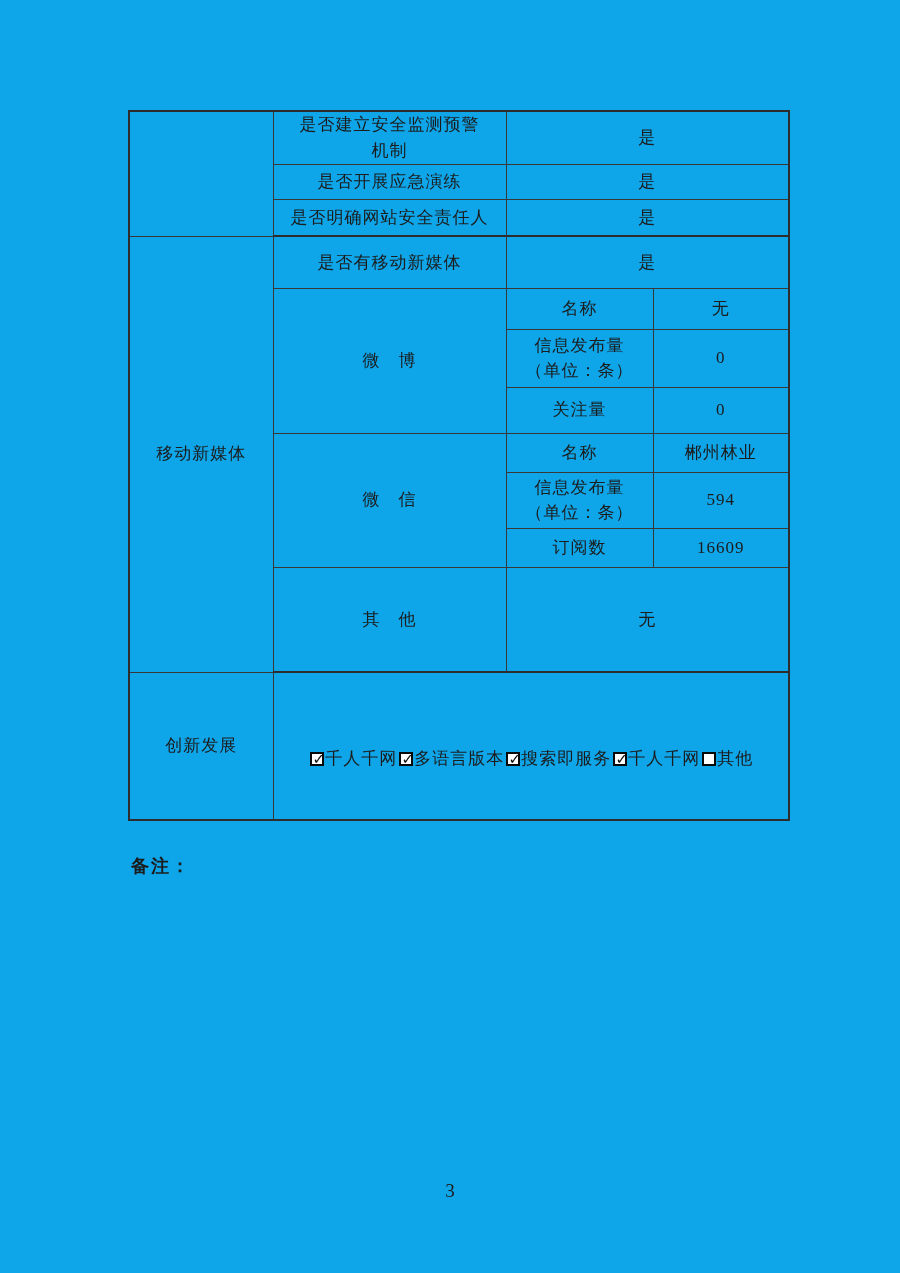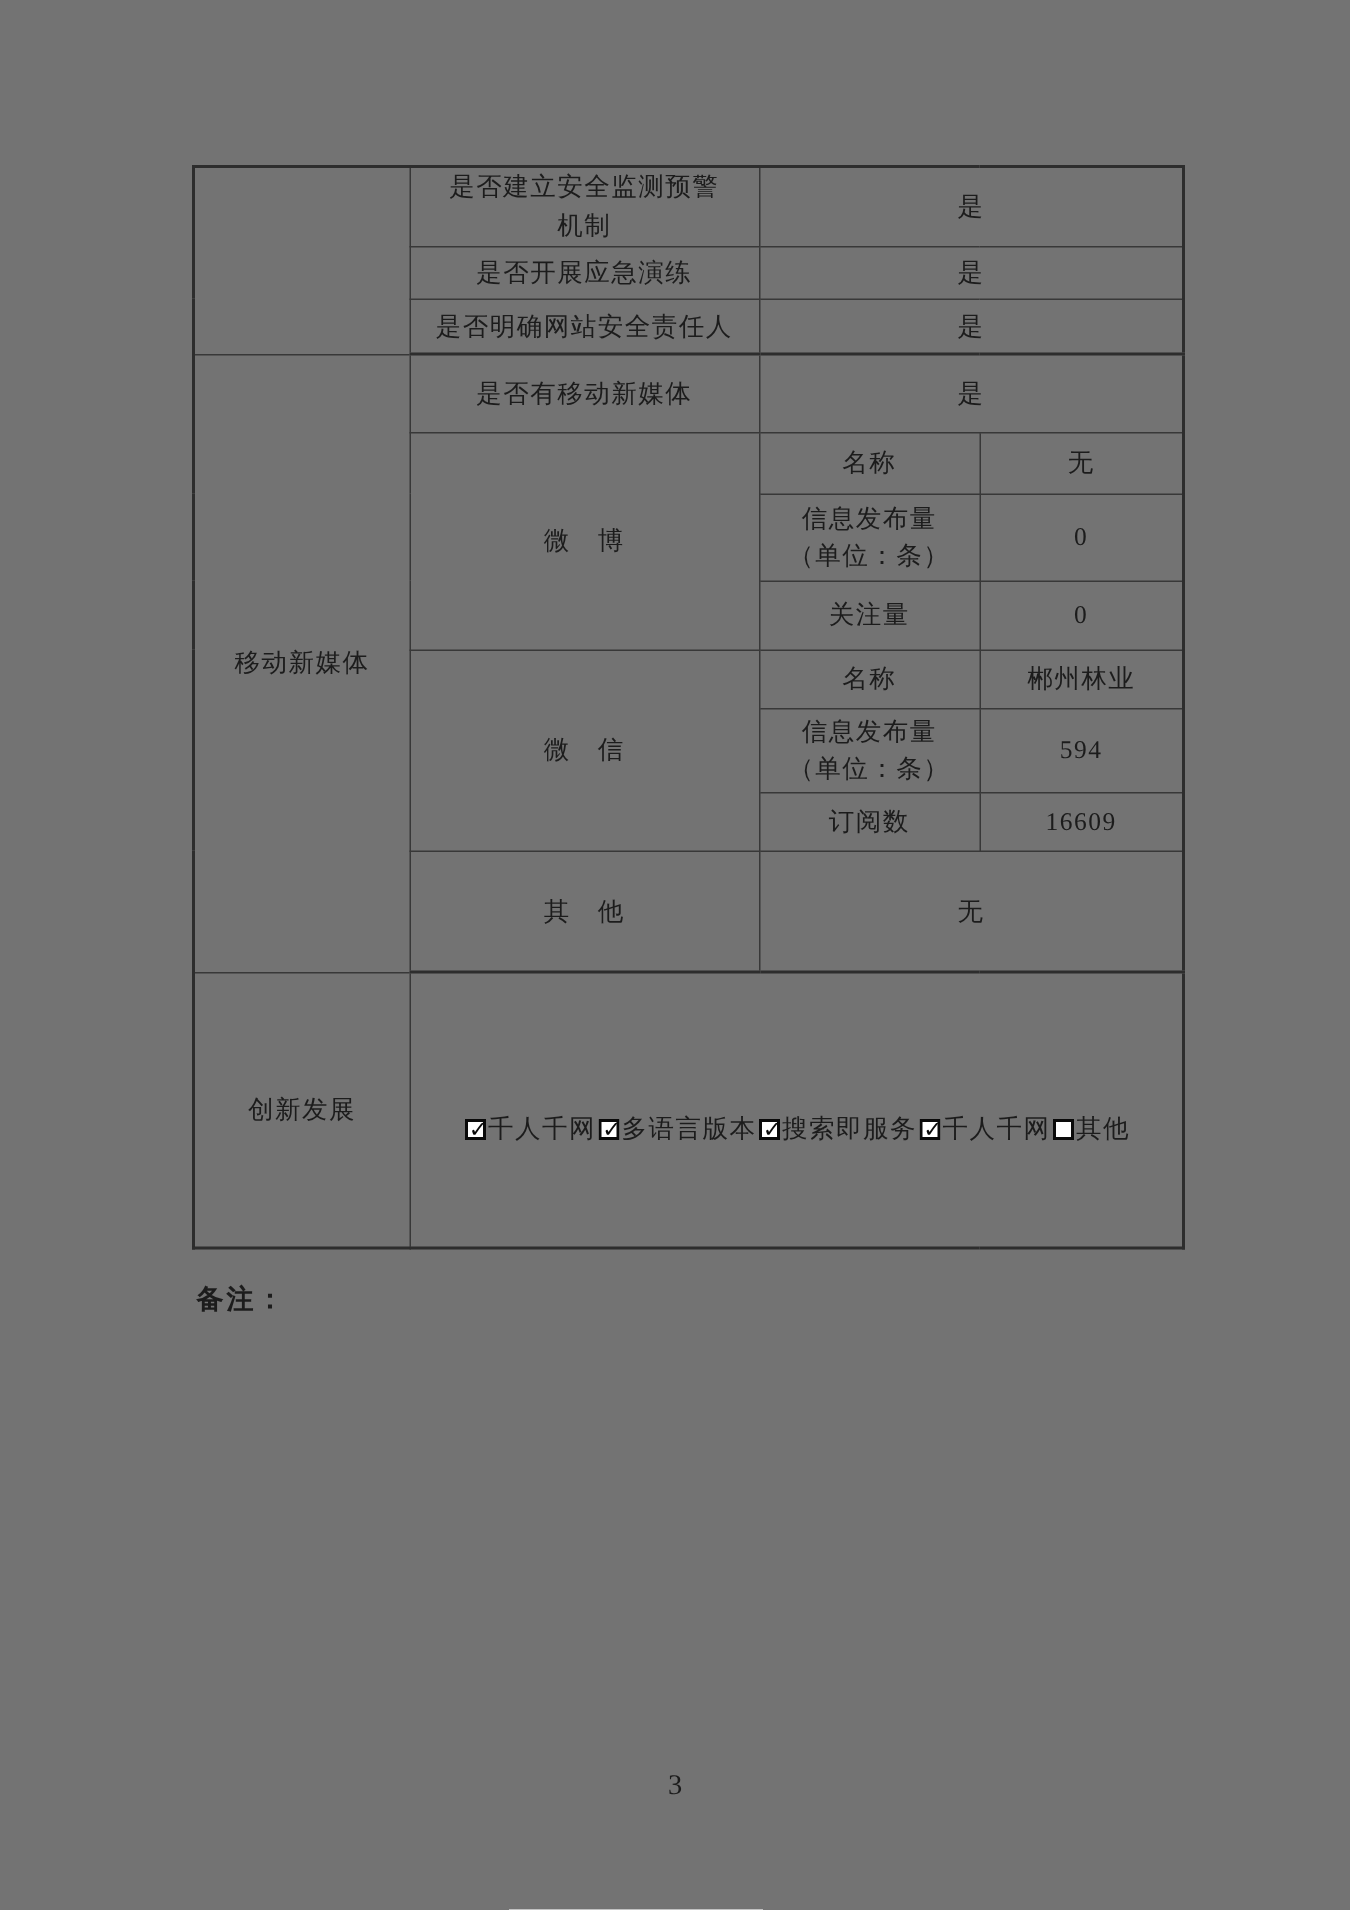--- a/index.html
+++ b/index.html
@@ -8,21 +8,21 @@
     width: 900px;
     height: 1273px;
     position: relative;
     font-family: "Liberation Serif", "DejaVu Serif", serif;
     color: #1c1c1c;
   }
   .page {
     position: absolute;
     left: 0; top: 0;
     width: 900px; height: 1273px;
-    background: #737373;
+    background: #0ea5e9;
     overflow: hidden;
   }
   table.report-table {
     position: absolute;
     left: 128px;
     top: 110px;
     width: 660px;
     border-collapse: collapse;
     table-layout: fixed;
     border: 2px solid #2d2d2d;
@@ -136,26 +136,26 @@
       </tr>
       <tr style="height:56px">
         <td>信息发布量
 （单位：条）</td>
         <td class="num">594</td>
       </tr>
       <tr style="height:39px">
         <td>订阅数</td>
         <td class="num">16609</td>
       </tr>
-      <tr style="height:81px" class="sec-end">
+      <tr style="height:105px" class="sec-end">
         <td>其　他</td>
         <td colspan="2">无</td>
       </tr>
 
-      <tr style="height:184px">
+      <tr style="height:148px">
         <td class="cat">创新发展</td>
         <td colspan="3" class="innov-content">
           <span class="cb" data-checked="true"></span><span>千人千网</span><span class="cb" data-checked="true"></span><span>多语言版本</span><span class="cb" data-checked="true"></span><span>搜索即服务</span><span class="cb" data-checked="true"></span><span>千人千网</span><span class="cb" data-checked="false"></span><span>其他</span>
         </td>
       </tr>
     </tbody>
   </table>
 
   <div class="notes">备注：</div>
 

